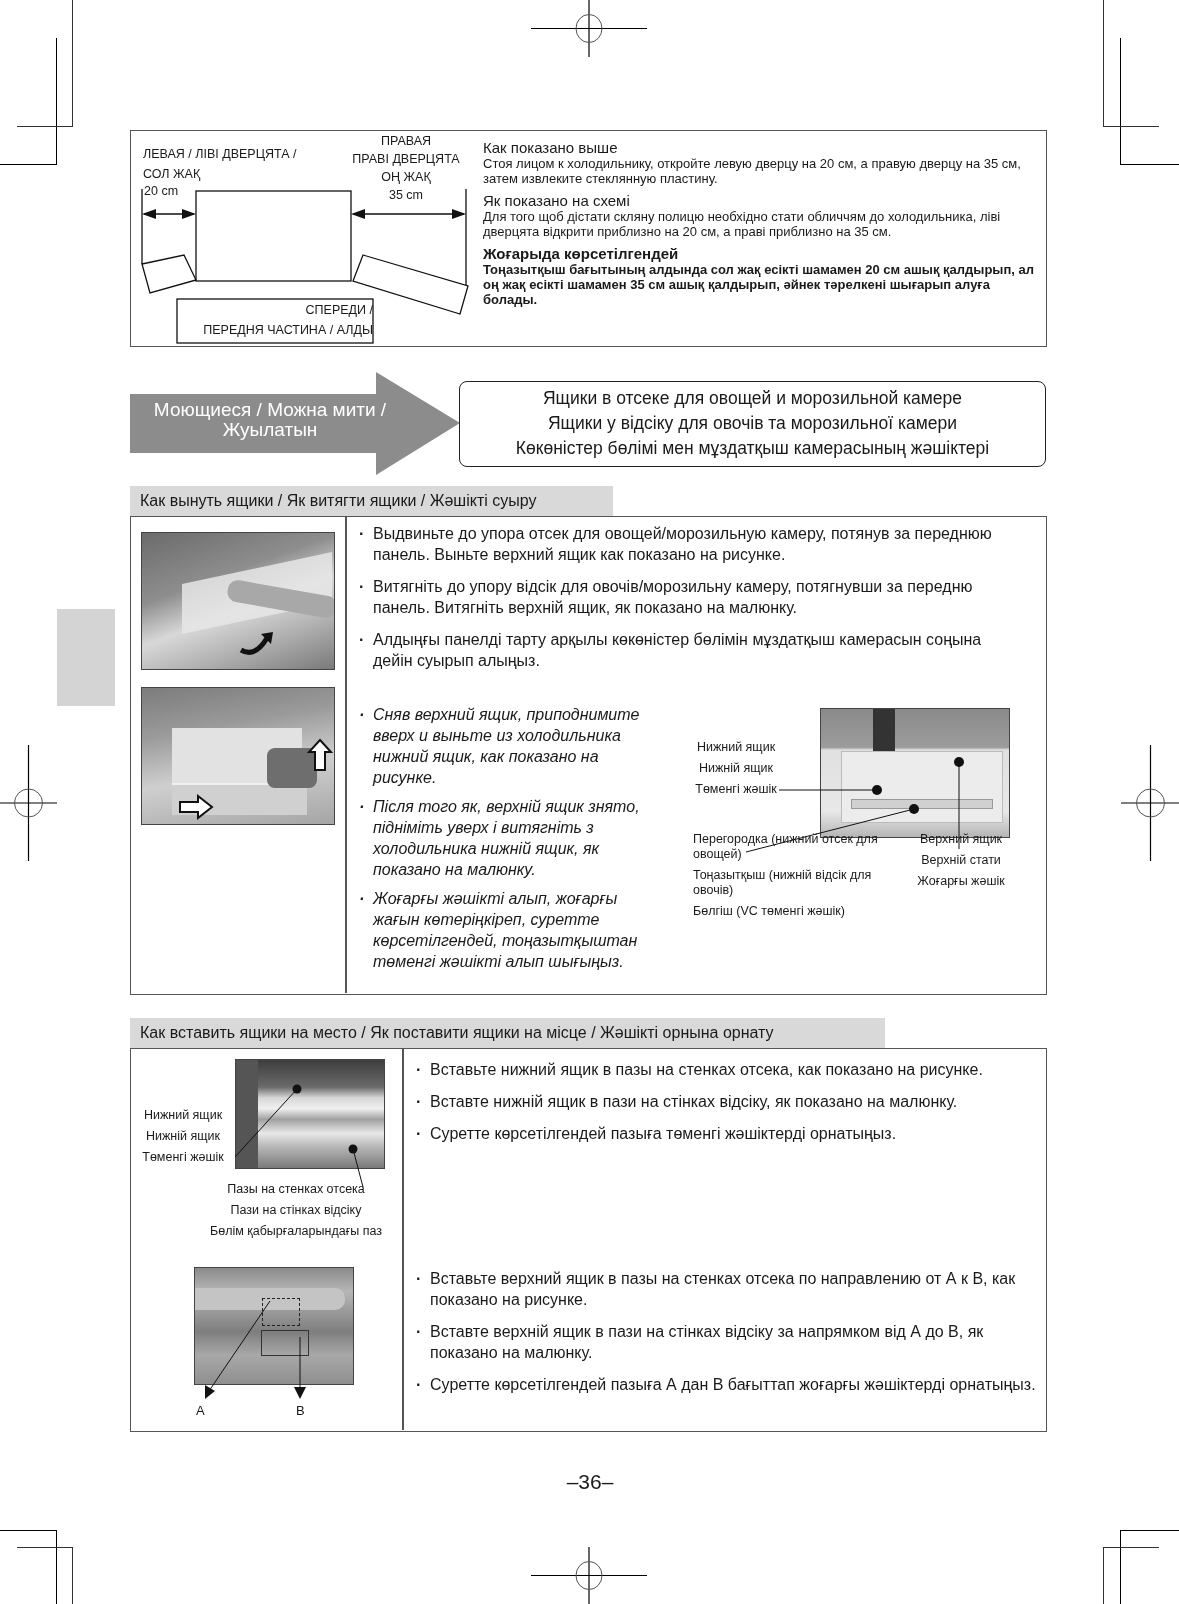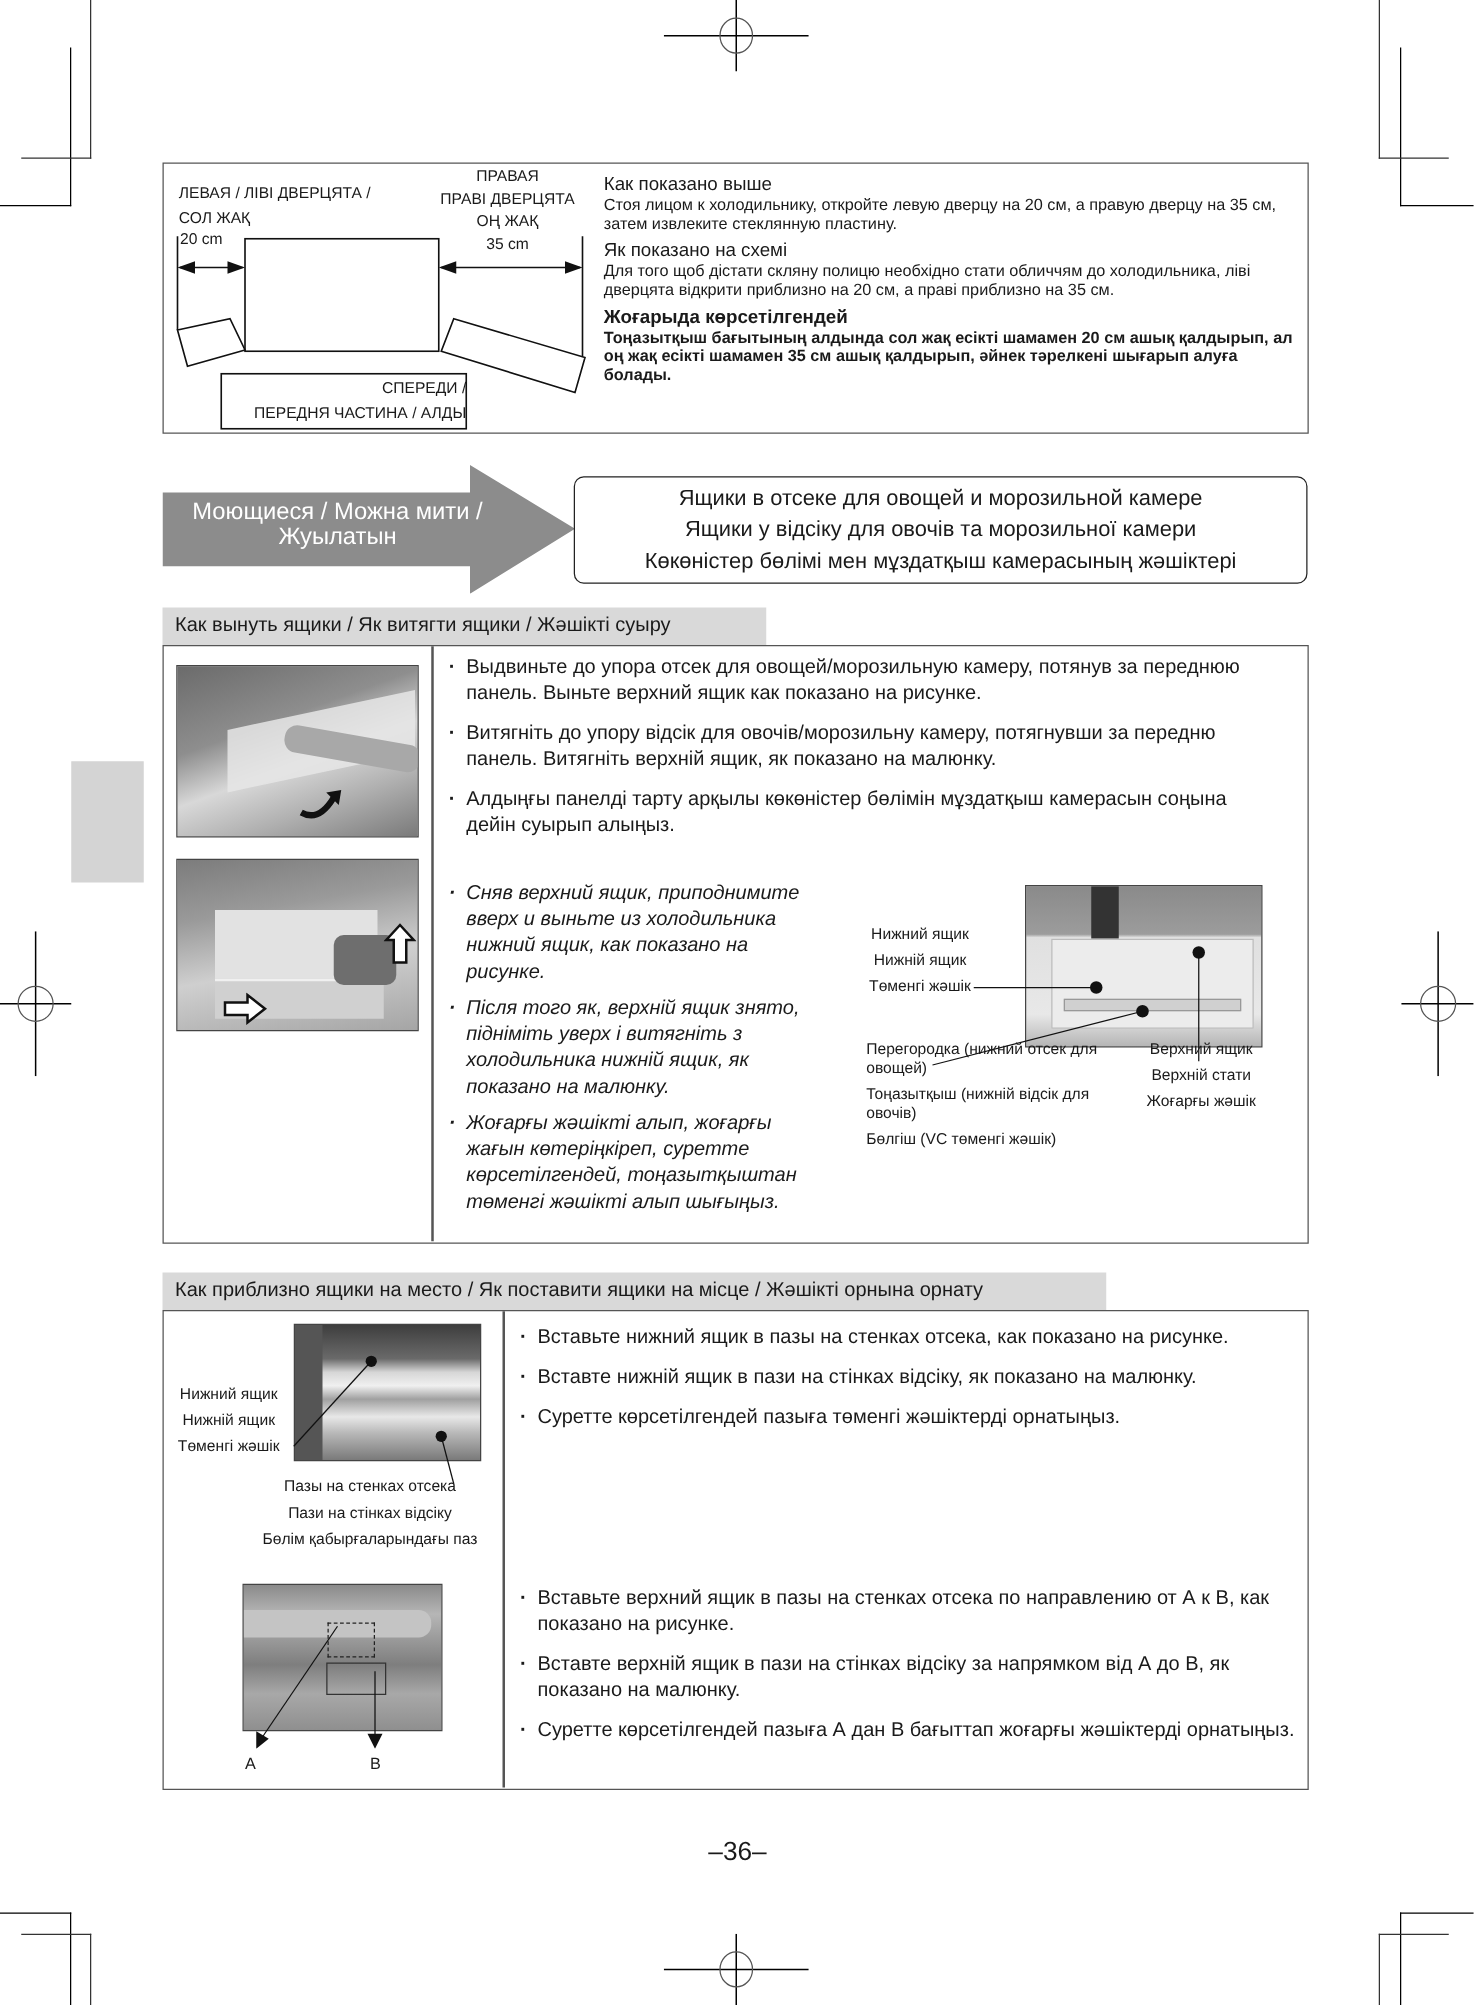--- a/index.html
+++ b/index.html
@@ -209,21 +209,21 @@
     <div>Бөлгіш (VC төменгі жәшік)</div>
   </div>
 
   <div class="abs" style="left:770px;top:312px;width:120px;">
     <div class="lbl" style="position:relative;">Верхний ящик</div>
     <div class="lbl" style="position:relative;">Верхній стати</div>
     <div class="lbl" style="position:relative;">Жоғарғы жәшік</div>
   </div>
 </div>
 
-<div class="section-tab" style="left:130px;top:1018px;width:755px;height:30px;">Как приблизно ящики на место / Як поставити ящики на місце / Жәшікті орнына орнату</div>
+<div class="section-tab" style="left:130px;top:1018px;width:755px;height:30px;">Как вставить ящики на место / Як поставити ящики на місце / Жәшікті орнына орнату</div>
 
 <div class="box" style="left:130px;top:1048px;width:917px;height:384px;">
   <div class="abs" style="left:271px;top:0;width:1.5px;height:381px;background:#555;"></div>
 
   <div class="photo" style="left:104px;top:10px;width:150px;height:110px;background:linear-gradient(180deg,#3e3e3e 0%,#6a6a6a 25%,#d6d6d6 35%,#f0f0f0 45%,#a0a0a0 55%,#e8e8e8 68%,#b8b8b8 80%,#7a7a7a 100%);">
     <div class="abs" style="left:0;top:0;width:22px;height:110px;background:#555;"></div>
   </div>
   <svg class="abs" style="left:0;top:0;" width="272" height="150">
     <circle cx="166" cy="40" r="4.5" fill="#111"></circle>
     <line x1="166" y1="40" x2="104" y2="108" stroke="#111" stroke-width="1"></line>

